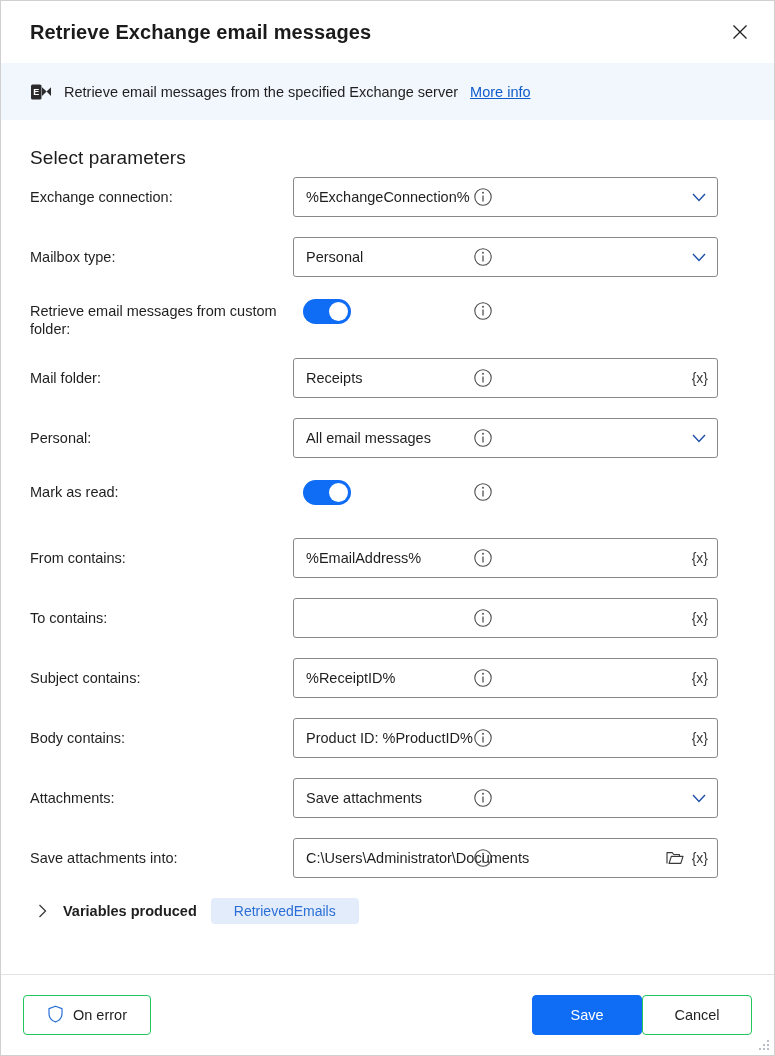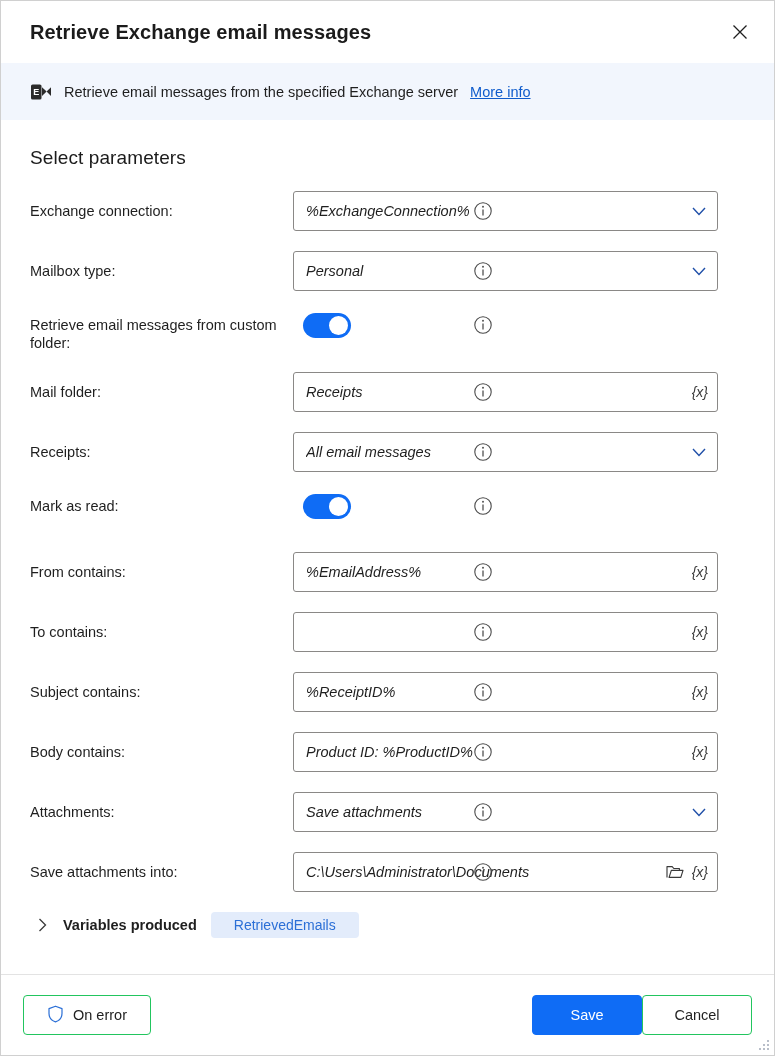--- a/index.html
+++ b/index.html
@@ -87,21 +87,21 @@
   .body {
     flex: 1 1 auto;
     overflow: hidden;
     padding: 27px 29px 0 29px;
     background: #ffffff;
   }
   .section-title {
     font-size: 19px;
     color: #1b1b1b;
     font-weight: 400;
-    margin-bottom: 22px;
+    margin-bottom: 8px;
     letter-spacing: 0.1px;
   }
 
   
   .row {
     display: flex;
     align-items: flex-start;
     min-height: 40px;
     margin-bottom: 20px;
     position: relative;
@@ -126,21 +126,20 @@
   .field {
     width: 425px;
     height: 40px;
     border: 1px solid #8a8886;
     border-radius: 3px;
     background: #ffffff;
     display: flex;
     align-items: center;
     padding: 0 8px 0 12px;
     cursor: text;
-    font-style: italic;
   }
   .field.select { cursor: pointer; }
   .field-value {
     flex: 1 1 auto;
     font-size: 14.5px;
     color: #1f1f1f;
     white-space: nowrap;
     overflow: hidden;
     text-overflow: ellipsis;
   }
@@ -387,21 +386,21 @@
       <span class="info-icon">
         <svg width="20" height="20" viewBox="0 0 20 20">
             <circle cx="10" cy="10" r="8.2" stroke="#4a4a4a" stroke-width="1.1" fill="none"></circle>
             <circle cx="10" cy="5.8" r="0.95" fill="#4a4a4a"></circle>
             <path d="M10 8.6 V14.4" stroke="#4a4a4a" stroke-width="1.25"></path>
           </svg>
       </span>
     </div>
 
     <div class="row">
-      <div class="row-label">Receipts:</div>
+      <div class="row-label">Personal:</div>
       <div class="field-wrap">
         <div class="field select">
           <span class="field-value">All email messages</span>
           <span class="chevron">
             <svg width="14" height="9" viewBox="0 0 14 9">
                 <path d="M1 1 L7 7.5 L13 1" stroke="#1f4fa8" stroke-width="1.4" fill="none"></path>
               </svg>
           </span>
         </div>
       </div>

